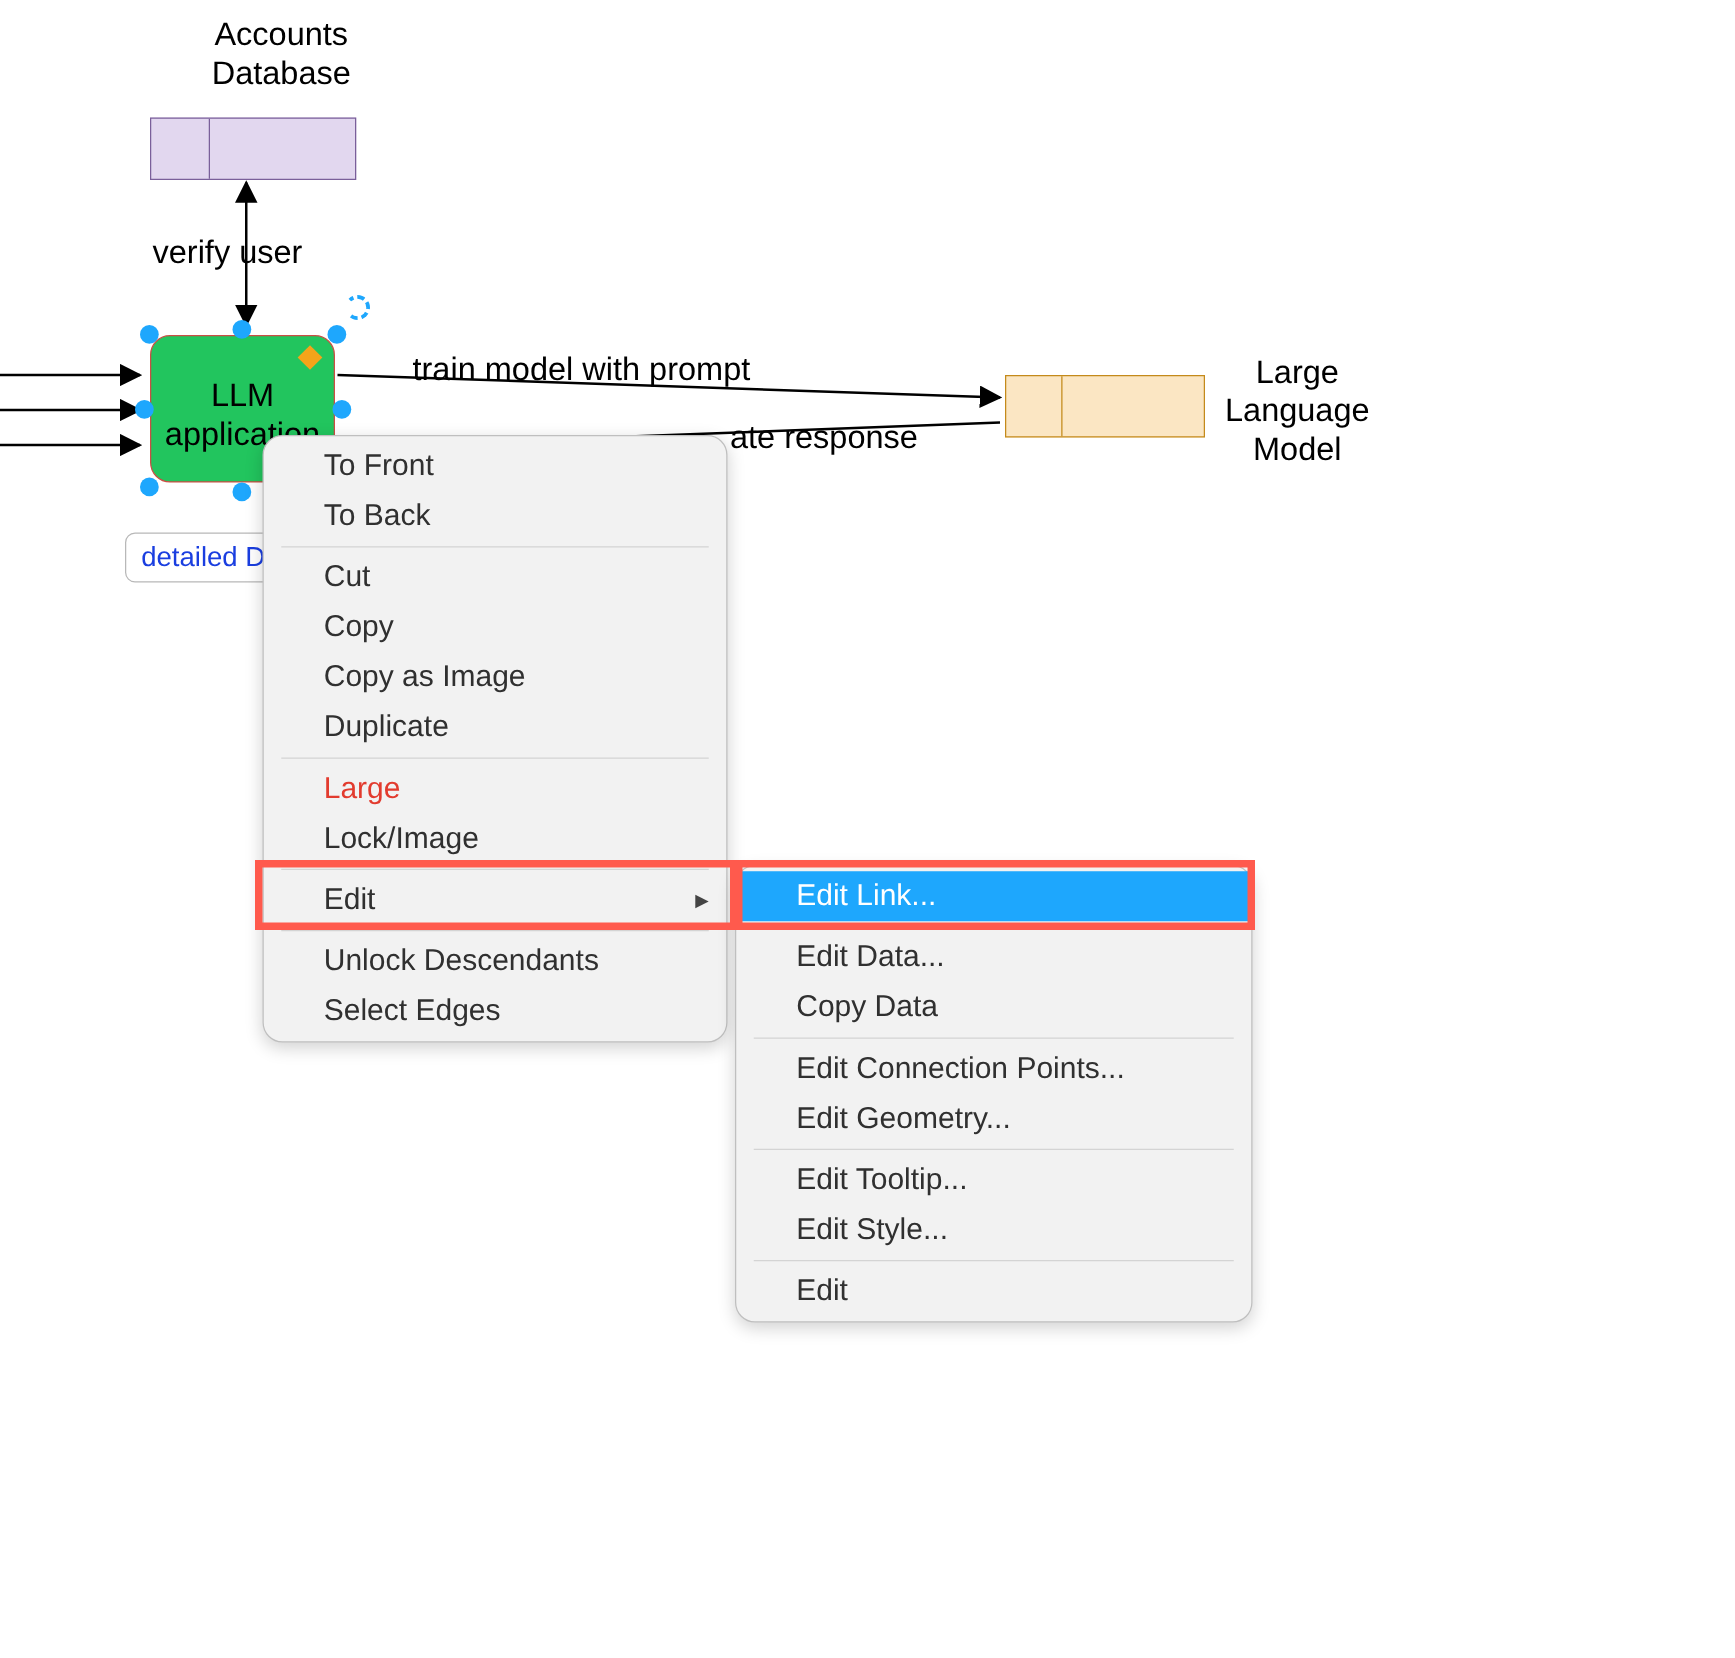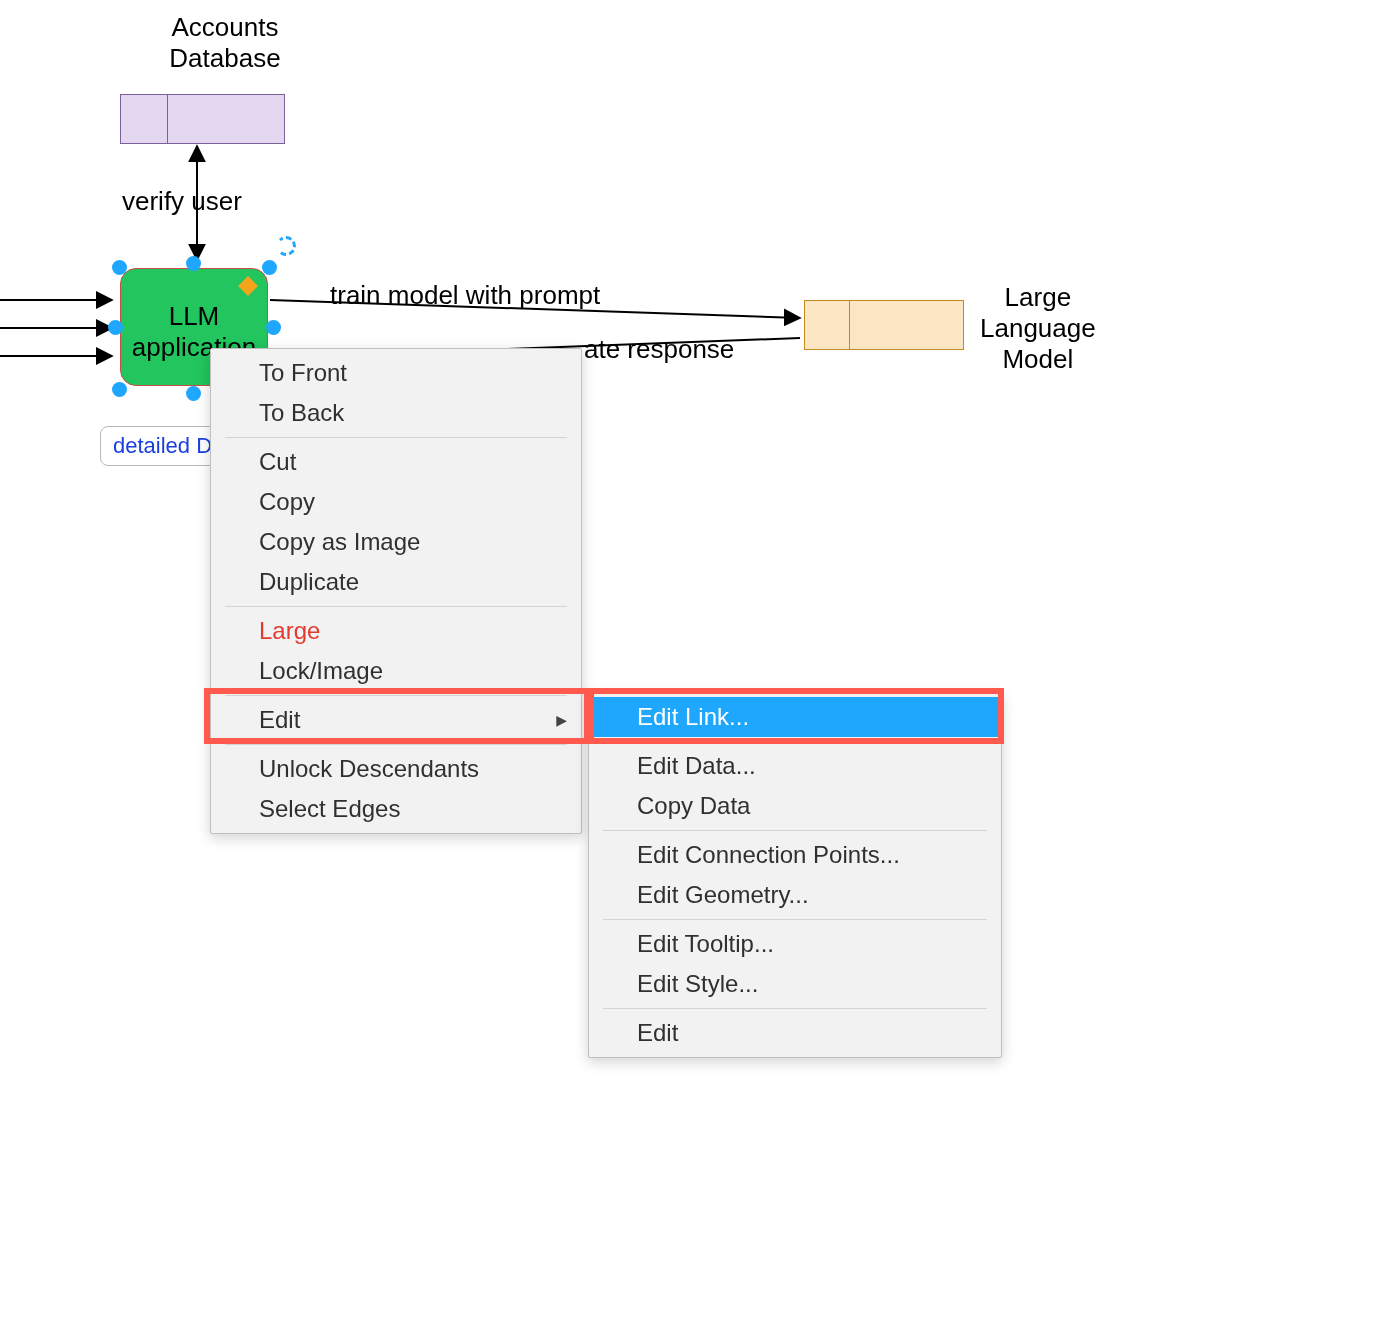--- a/index.html
+++ b/index.html
@@ -79,21 +79,21 @@
     border-radius:8px;
     background:#fff;
     padding:6px 12px;
   }
   .link-box a{ color:#1a3ee0; font-size:22px; }
   
   .menu {
     position:absolute;
     background:#f2f2f2;
     border:1px solid #bfbfbf;
-    border-radius:2px;
+    border-radius:16px;
     box-shadow: 0 4px 14px rgba(0,0,0,.18);
     padding:4px 0;
     font-size:24px;
     color:#303030;
   }
   .menu-item{
     padding:6px 26px 6px 48px;
     white-space:nowrap;
     position:relative;
   }

